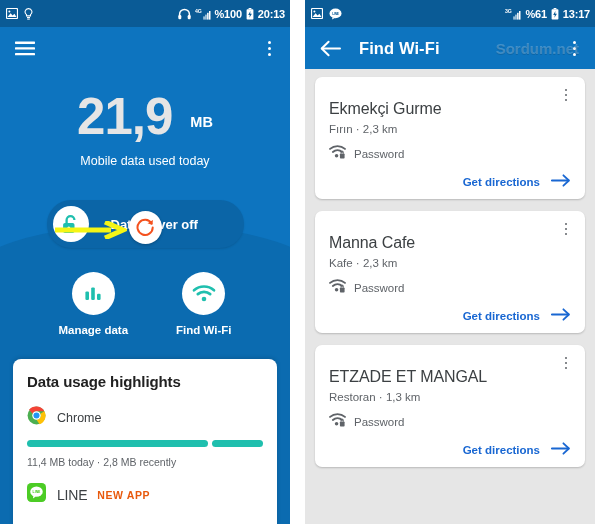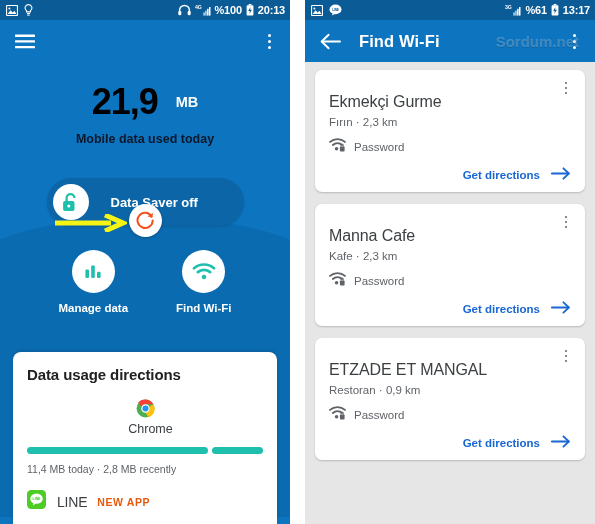--- a/index.html
+++ b/index.html
@@ -10,21 +10,21 @@
     overflow: hidden;
   }
   .stage { position: relative; width: 595px; height: 524px; display: flex; background:#fff; }
 
   
   .phone { position: relative; width: 290px; height: 524px; overflow: hidden; background: #0d74bf; }
   .gap { width: 15px; height: 524px; background: #ffffff; }
 
   
   .statusbar {
-    height: 20px; background: #0a5b96; color: #fff;
+    height: 27px; background: #0a5b96; color: #fff;
     display: flex; align-items: center; padding: 0 5px 0 6px;
     font-size: 10.5px; font-weight: bold; letter-spacing: -0.2px;
   }
   .sb-left { display: flex; align-items: center; gap: 6px; }
   .sb-right { margin-left: auto; display: flex; align-items: center; gap: 4px; }
   .sb-ico { display:flex; align-items:center; }
   .sb-text { font-size: 11px; font-weight: bold; }
 
   
   .appbar { height: 42px; display: flex; align-items: center; padding: 0 10px; position: relative; }
@@ -40,23 +40,23 @@
   .kebab { margin-left:auto; width: 22px; height: 30px; display:flex; flex-direction:column;
            align-items:center; justify-content:center; gap:3px; cursor:pointer; }
   .kebab i { width: 3px; height: 3px; border-radius: 50%; background: #fff; display:block; }
 
   
   .lbody { position: relative; height: 463px; background: #0d74bf; overflow: hidden; }
   .wave { position:absolute; left:-40px; right:-40px; top: 155px; height: 300px;
           background:#0b6bb0; border-radius: 50% 50% 0 0 / 60px 60px 0 0; }
 
   .big-row { position: relative; text-align:center; padding-top: 22px; }
-  .big-num { color:#000000; font-size: 36px; font-weight: bold; letter-spacing: -1px; line-height: 1; text-align: center; }
+  .big-num { color:#e5e5e5; font-size: 51px; font-weight: bold; letter-spacing: -1px; line-height: 1; text-align: center; }
   .big-unit { color:#fff; font-size: 14.5px; font-weight: bold; margin-left: 18px; vertical-align: 7px; }
-  .sub-label { position:relative; color:#0f172a; font-size: 12.5px; font-weight: bold; text-align:center; margin-top: 12px; }
+  .sub-label { position:relative; color:#ffffff; font-size: 12.5px; font-weight: normal; text-align:center; margin-top: 12px; }
 
   .refresh-wrap { position:absolute; left: 129px; top: 142px; width: 33px; height: 33px; z-index: 4; }
   .refresh-circle { width: 33px; height: 33px; border-radius:50%; background:#fff;
                     display:flex; align-items:center; justify-content:center;
                     box-shadow: 0 1px 3px rgba(0,0,0,0.25); cursor:pointer; }
   .yarrow { position:absolute; left: 55px; top: 152px; z-index: 4; }
 
   .saver-btn {
     position: relative; margin: 32px auto 0; width: 197px; height: 48px;
     background: #0b65a7; border-radius: 24px; display:flex; align-items:center;
@@ -72,21 +72,21 @@
                   display:flex; align-items:center; justify-content:center; }
   .quick-label { color:#fff; font-size: 11.5px; font-weight: bold; margin-top: 9px; }
 
   .usage-card {
     position:absolute; left: 13px; right: 13px; top: 290px;
     background:#fff; border-radius: 8px 8px 0 0; padding: 14px 14px 0 14px;
     box-shadow: 0 -1px 4px rgba(0,0,0,0.15);
     height: 173px; overflow: hidden;
   }
   .usage-title { font-size: 15px; font-weight: bold; color: #212121; letter-spacing: -0.1px; }
-  .app-row { display:flex; align-items:center; margin-top: 16px; flex-direction: column; }
+  .app-row { display:flex; align-items:center; margin-top: 16px; }
   .app-name { font-size: 12.5px; color:#3c4043; margin-left: 11px; }
   .bar-track { display:flex; gap: 4px; margin-top: 11px; }
   .bar-seg { height: 7px; border-radius: 3.5px; background: #1fbfae; }
   .bar-a { flex: 78; }
   .bar-b { flex: 22; }
   .usage-meta { font-size: 10.5px; color: #5f6368; margin-top: 9px; }
   .line-row { display:flex; align-items:center; margin-top: 15px; }
   .line-name { font-size: 14px; color:#3c4043; margin-left: 11px; letter-spacing: -0.2px; }
   .new-badge { font-size: 10.5px; font-weight: bold; color:#e8590c; margin-left: 10px; letter-spacing: 0.6px; }
 
@@ -225,21 +225,21 @@
               <path d="M2 6.3a15 15 0 0 1 20 0" fill="none" stroke="#1fbfae" stroke-width="2.7" stroke-linecap="round"></path>
               <path d="M5.8 10.1a9.6 9.6 0 0 1 12.4 0" fill="none" stroke="#1fbfae" stroke-width="2.7" stroke-linecap="round"></path>
               <circle cx="12" cy="15" r="2.3" fill="#1fbfae"></circle>
             </svg>
           </div>
           <div class="quick-label">Find Wi-Fi</div>
         </div>
       </div>
 
       <div class="usage-card">
-        <div class="usage-title">Data usage directions</div>
+        <div class="usage-title">Data usage highlights</div>
 
         <div class="app-row">
           <span>
             <svg width="19" height="19" viewBox="0 0 20 20">
               <circle cx="10" cy="10" r="9.4" fill="#4caf50"></circle>
               <path d="M10 0.6A9.4 9.4 0 0 1 18.2 5.4H10a4.6 4.6 0 0 0-4.2 2.7L2.2 4A9.4 9.4 0 0 1 10 0.6z" fill="#f44336"></path>
               <path d="M18.2 5.4a9.4 9.4 0 0 1-5 13.8L10 14.6a4.6 4.6 0 0 0 4.1-6.5z" fill="#ffc107"></path>
               <circle cx="10" cy="10" r="4.5" fill="#fff"></circle>
               <circle cx="10" cy="10" r="3.2" fill="#2196f3"></circle>
             </svg>
@@ -392,21 +392,21 @@
         </div>
       </div>
 
       <div class="wifi-card">
         <div class="wc-kebab">
             <i></i>
             <i></i>
             <i></i>
           </div>
         <div class="wc-title">ETZADE ET MANGAL</div>
-        <div class="wc-sub">Restoran · 0,9 km</div>
+        <div class="wc-sub">Restoran · 1,3 km</div>
         <div class="wc-pass">
           <span>
             <svg width="17" height="14" viewBox="0 0 18 15">
               <path d="M1 4.2a12 12 0 0 1 16 0" fill="none" stroke="#5f6368" stroke-width="2" stroke-linecap="round"></path>
               <path d="M4 7.5a7.6 7.6 0 0 1 10 0" fill="none" stroke="#5f6368" stroke-width="2" stroke-linecap="round"></path>
               <circle cx="8" cy="11.6" r="1.9" fill="#5f6368"></circle>
               <rect x="11.6" y="9.1" width="5" height="5.3" rx="0.8" fill="#5f6368"></rect>
               <path d="M12.8 9.1V7.9a1.3 1.3 0 0 1 2.6 0v1.2" fill="none" stroke="#5f6368" stroke-width="1"></path>
             </svg>
           </span>

